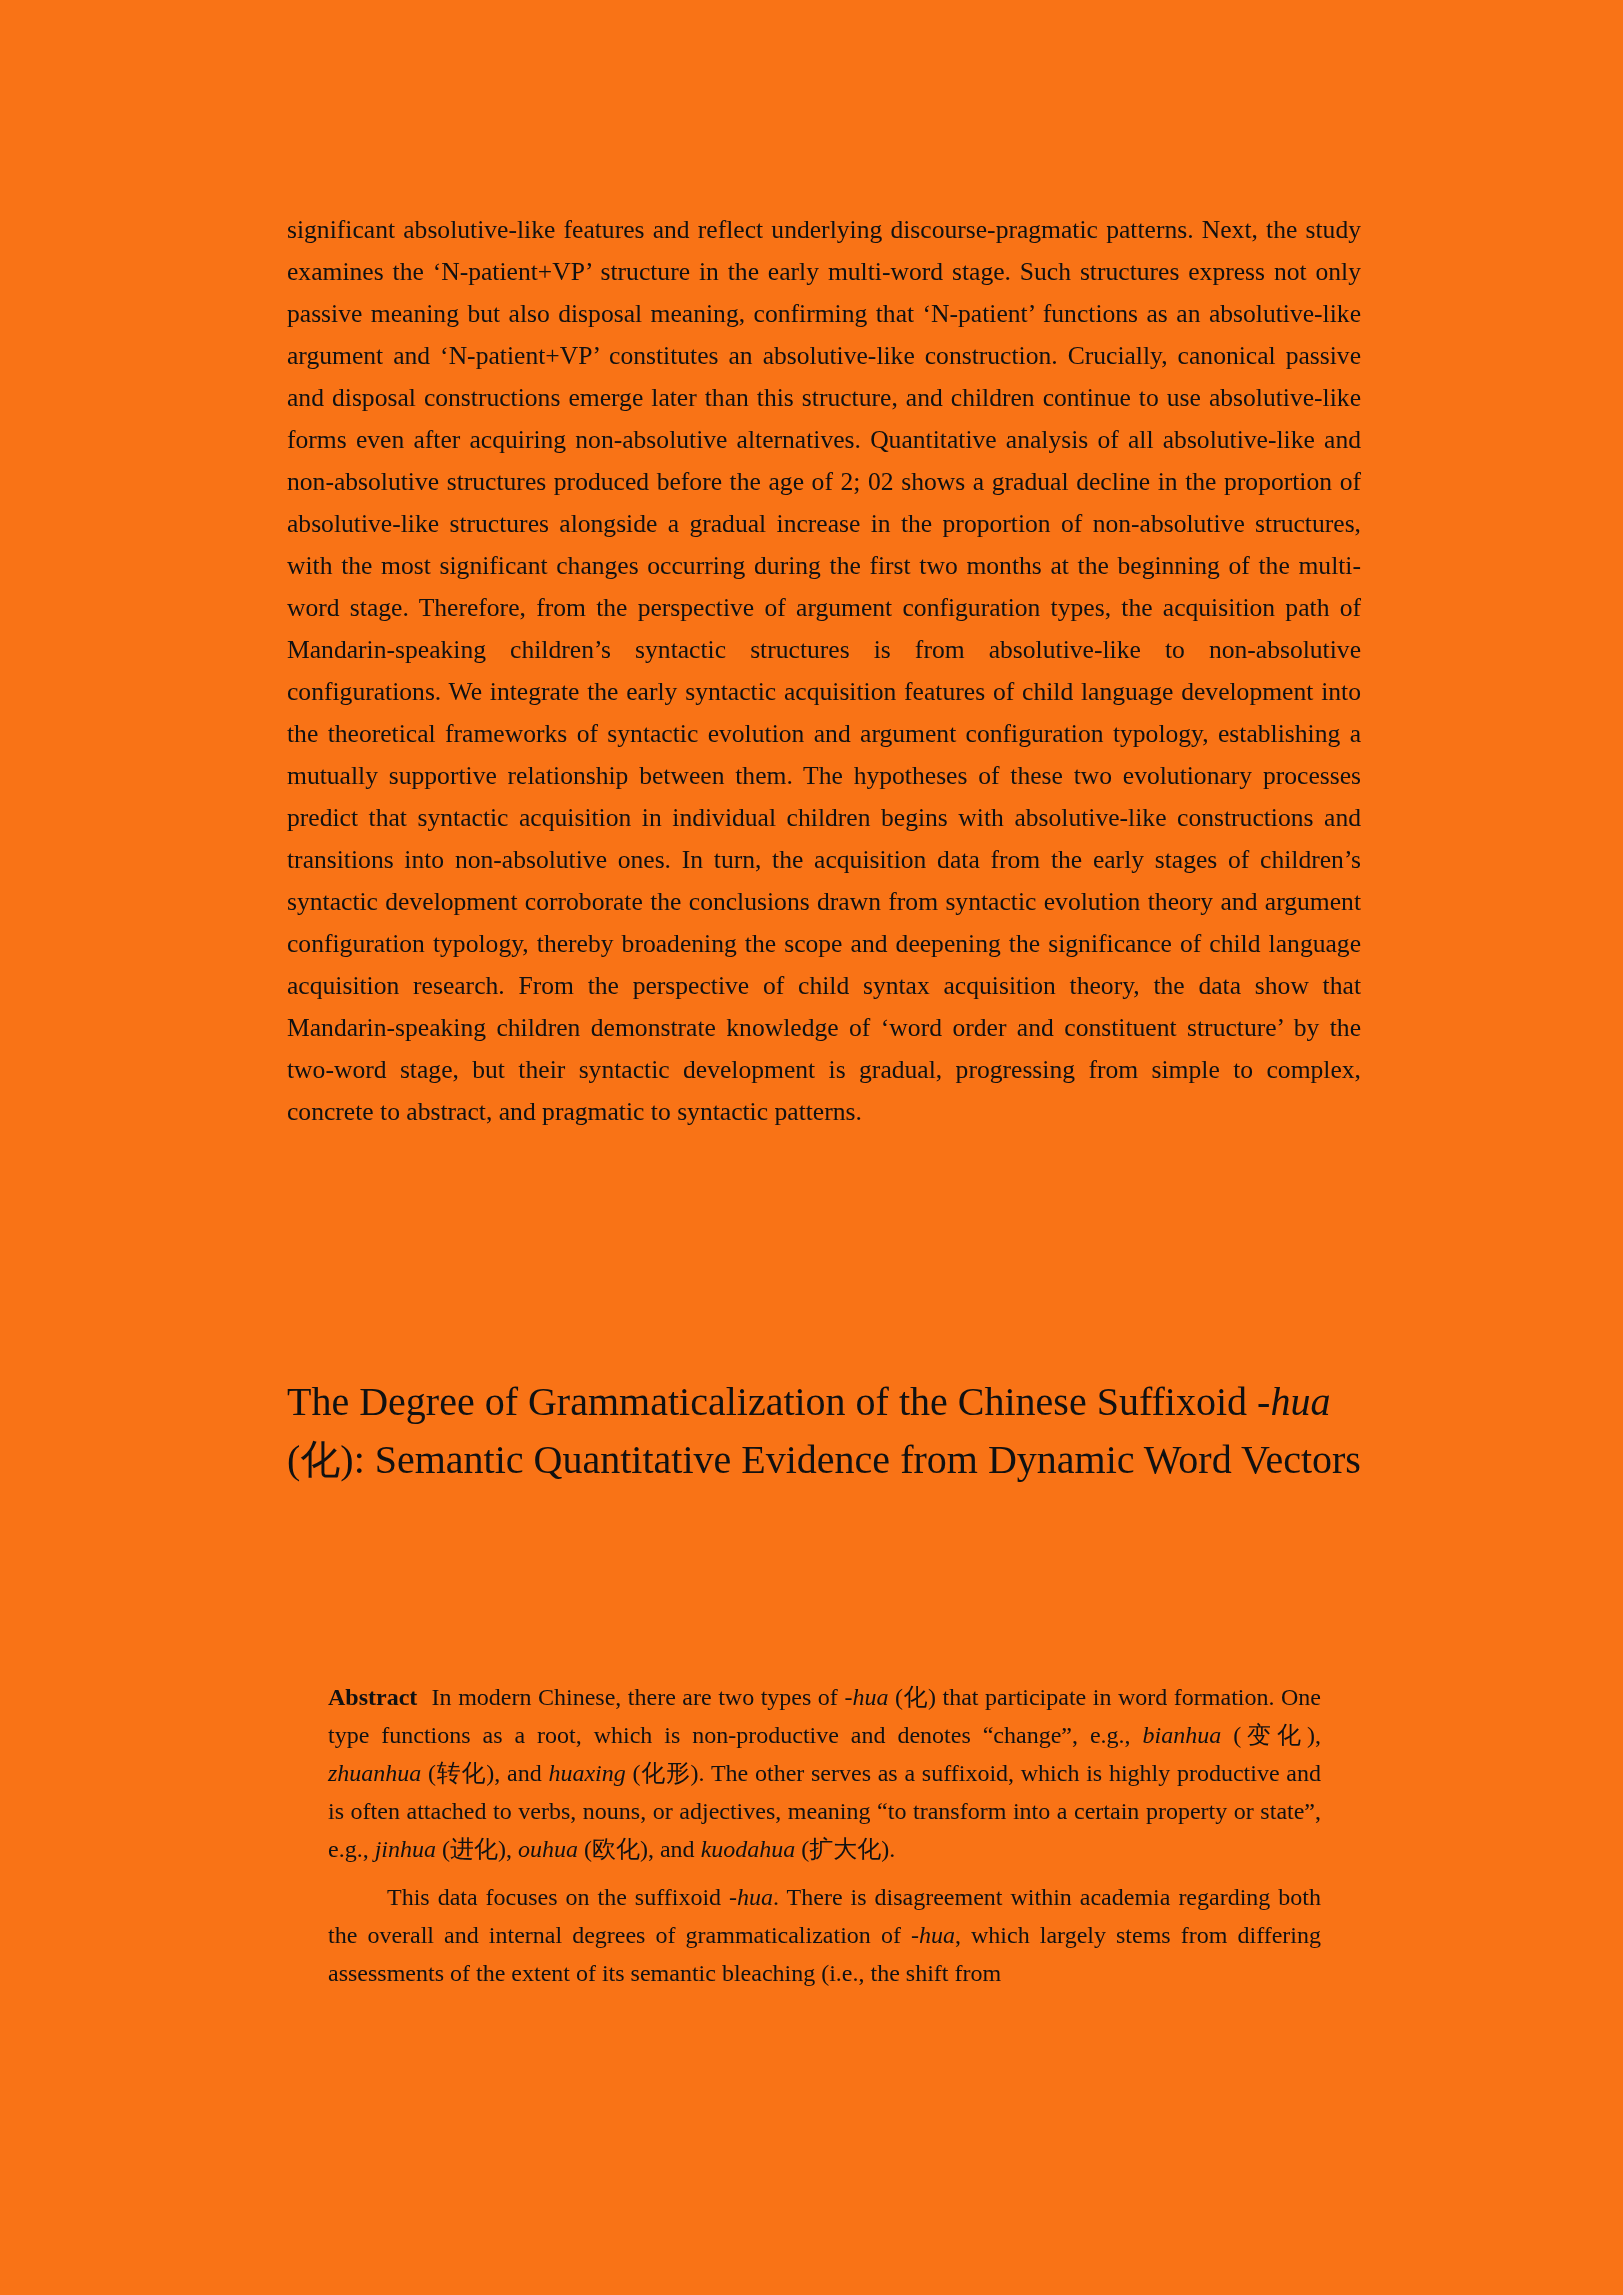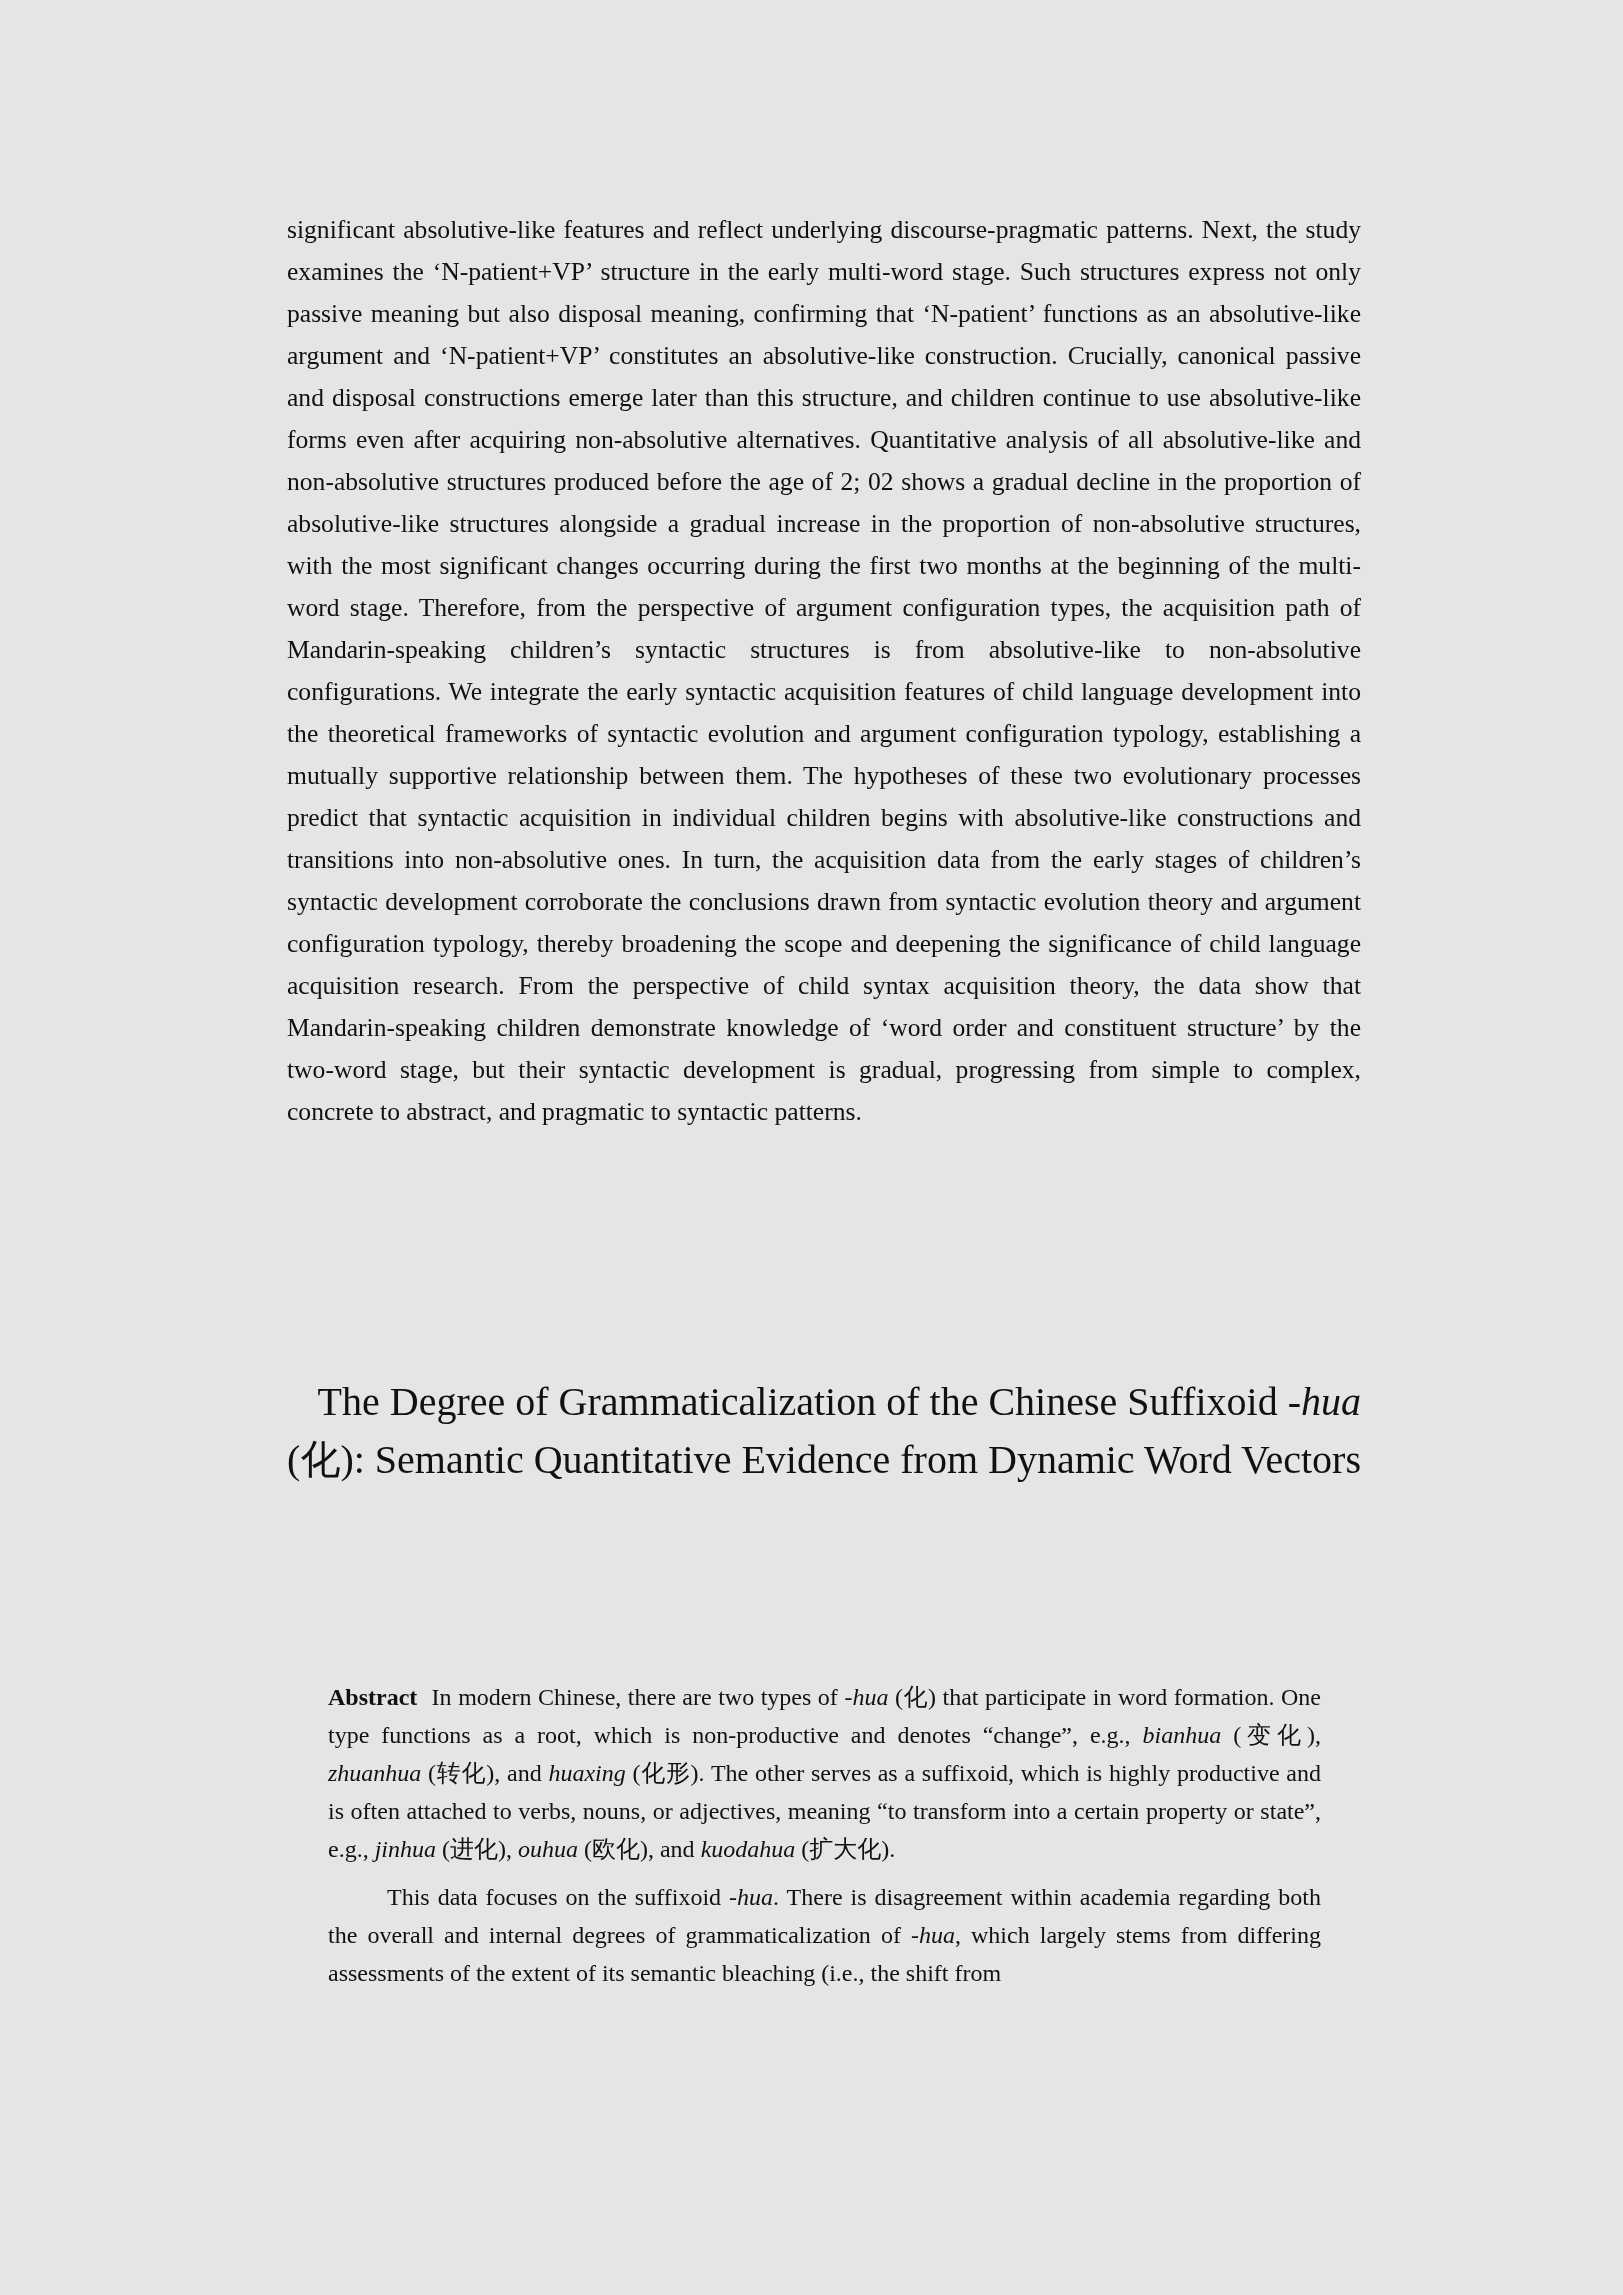--- a/index.html
+++ b/index.html
@@ -1,23 +1,23 @@
 <!DOCTYPE html>
 <html style="font-size:8.2px"><head>
   <meta charset="utf-8">
   <style>
     html, body { margin: 0; padding: 0; background: #ffffff; }
     body { width: 1623px; height: 2295px; position: relative; overflow: hidden; color: #111111; }
-    .page { position: absolute; left: 0; top: 0; width: 1623px; height: 2295px; background: #e5e5e5; }
+    .page { position: absolute; left: 0; top: 0; width: 1623px; height: 2295px; background: #f97316; }
     .col { position: absolute; left: 287px; width: 1074px; font-family: "Liberation Serif", "DejaVu Serif", serif; }
     .body-text { top: 209px; font-size: 25.6px; line-height: 42px; text-align: justify; }
     .body-text p { margin: 0; }
     .kw { margin: 0; }
     .kw b { font-weight: bold; margin-right: 15.3px; }
-    .title { position: absolute; left: 287px; width: 1074px; top: 1373px; text-align: right;
+    .title { position: absolute; left: 287px; width: 1074px; top: 1373px; text-align: left;
              font-family: "Liberation Serif", "DejaVu Serif", serif; font-size: 40px; line-height: 58px; }
     .title i { font-style: italic; }
     .authors { position: absolute; left: 287px; width: 1074px; top: 1577px; text-align: center;
                font-family: "Liberation Serif", "DejaVu Serif", serif; font-size: 34px; line-height: 41px; }
     .abstract { position: absolute; left: 318px; width: 1013px; top: 1668px;
                 font-family: "Liberation Serif", "DejaVu Serif", serif; font-size: 24px; line-height: 38px; text-align: justify; }
     .abstract p { margin: 10px; }
     .abstract .indent { text-indent: 59px; }
     .abstract b { font-weight: bold; margin-right: 14.3px; }
     .abstract i { font-style: italic; }

